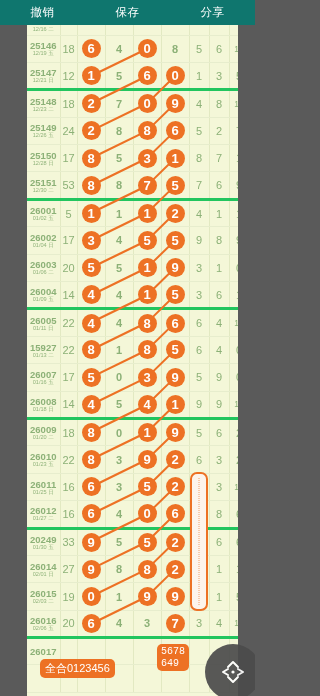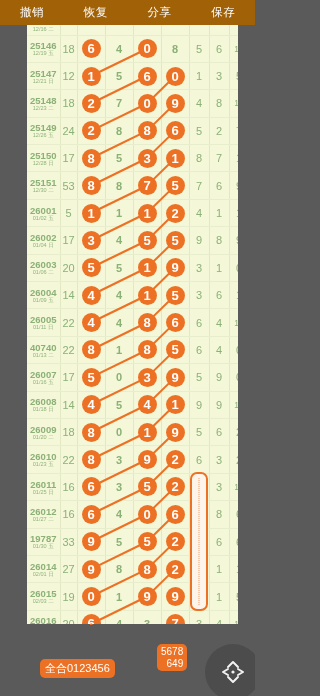--- a/index.html
+++ b/index.html
@@ -7,34 +7,34 @@
     width: 255px; height: 696px;
     background: #5a5a5a;
     font-family: "Liberation Sans", sans-serif;
     overflow: hidden;
   }
   #app { position: relative; width: 255px; height: 696px; }
 
   
   .toolbar {
     position: absolute; left: 0; top: 0; width: 255px; height: 25px;
-    background: #a16207;
+    background: #0f766e;
     display: flex; align-items: center;
   }
   .tb-btn {
     flex: 1 1 0; text-align: center;
     color: #ffffff; font-size: 11.5px; letter-spacing: .5px;
     line-height: 25px; white-space: nowrap;
     cursor: pointer;
   }
 
   
   .grid-wrap {
     position: absolute; left: 27px; top: 25px;
-    width: 211px; height: 599px;
+    width: 211px; height: 671px;
     background: #f4f7d8;
     overflow: hidden;
   }
   table.grid {
     border-collapse: collapse; width: 211px;
     table-layout: fixed;
   }
   table.grid td {
     height: 27.4px;
     font-size: 11px;
@@ -78,21 +78,21 @@
     position: relative;
   }
   td.tail-cell {
     background: #f4f7d8;
     color: #a9c496;
     font-size: 11px;
   }
   td.tail-cell.small { font-size: 8.5px; }
 
   
-  tr.gsep td { border-top: 1px solid #22c55e; }
+  tr.gsep td { border-top: 3px solid #22c55e; }
 
   
   .ball {
     display: inline-flex; align-items: center; justify-content: center;
     width: 19px; height: 19px; border-radius: 50%;
     background: #ed7124; color: #ffffff;
     font-size: 13px; font-weight: bold;
     line-height: 1;
     position: relative; z-index: 3;
   }
@@ -122,44 +122,44 @@
   .tip {
     position: absolute; z-index: 6;
     background: #ed7124; color: #ffffff;
     border-radius: 5px;
     font-size: 11px; font-weight: normal;
     padding: 2px 5px;
     white-space: nowrap;
   }
   .tip.two {
     font-size: 10px; font-weight: normal;
-    text-align: right; line-height: 1.15;
+    text-align: left; line-height: 1.15;
     padding: 2px 4px;
+    font-family: Liberation Mono, monospace;
   }
 
   
   .fab {
     position: absolute; right: -6px; bottom: -4px;
     width: 56px; height: 56px; border-radius: 50%;
     background: #4b4b4b;
     z-index: 8;
     opacity: .92;
   }
   .fab svg { position: absolute; left: 12px; top: 12px; }
 </style>
 </head>
 <body>
 
 <div id="app">
 
   <div class="toolbar">
     <div class="tb-btn">撤销</div>
-    <div class="tb-btn">恢复</div>
+    <div class="tb-btn">保存</div>
     <div class="tb-btn">分享</div>
-    <div class="tb-btn">保存</div>
   </div>
 
   <div class="grid-wrap">
     <table class="grid">
       <colgroup>
         <col class="c-id">
           <col class="c-sum">
         <col class="c-n">
           <col class="c-n">
           <col class="c-n">
@@ -331,21 +331,21 @@
             <td class="num-cell"><span class="ball">4</span></td>
             <td class="num-cell"><span>4</span></td>
             <td class="num-cell"><span class="ball">8</span></td>
             <td class="num-cell"><span class="ball">6</span></td>
             <td class="tail-cell">6</td>
             <td class="tail-cell">4</td>
             <td class="tail-cell small">14</td>
           </tr>
           <tr>
             <td class="id-cell">
-              <span class="idno">40740</span>
+              <span class="idno">15927</span>
               <span class="iddt">01/13 二</span>
             </td>
             <td class="sum-cell">22</td>
             <td class="num-cell"><span class="ball">8</span></td>
             <td class="num-cell"><span>1</span></td>
             <td class="num-cell"><span class="ball">8</span></td>
             <td class="num-cell"><span class="ball">5</span></td>
             <td class="tail-cell">6</td>
             <td class="tail-cell">4</td>
             <td class="tail-cell">0</td>
@@ -429,21 +429,21 @@
             <td class="num-cell"><span class="ball">6</span></td>
             <td class="num-cell"><span>4</span></td>
             <td class="num-cell"><span class="ball">0</span></td>
             <td class="num-cell"><span class="ball">6</span></td>
             <td class="tail-cell"></td>
             <td class="tail-cell">8</td>
             <td class="tail-cell">6</td>
           </tr>
           <tr class="gsep">
             <td class="id-cell">
-              <span class="idno">19787</span>
+              <span class="idno">20249</span>
               <span class="iddt">01/30 五</span>
             </td>
             <td class="sum-cell">33</td>
             <td class="num-cell"><span class="ball">9</span></td>
             <td class="num-cell"><span>5</span></td>
             <td class="num-cell"><span class="ball">5</span></td>
             <td class="num-cell"><span class="ball">2</span></td>
             <td class="tail-cell"></td>
             <td class="tail-cell">6</td>
             <td class="tail-cell">6</td>

